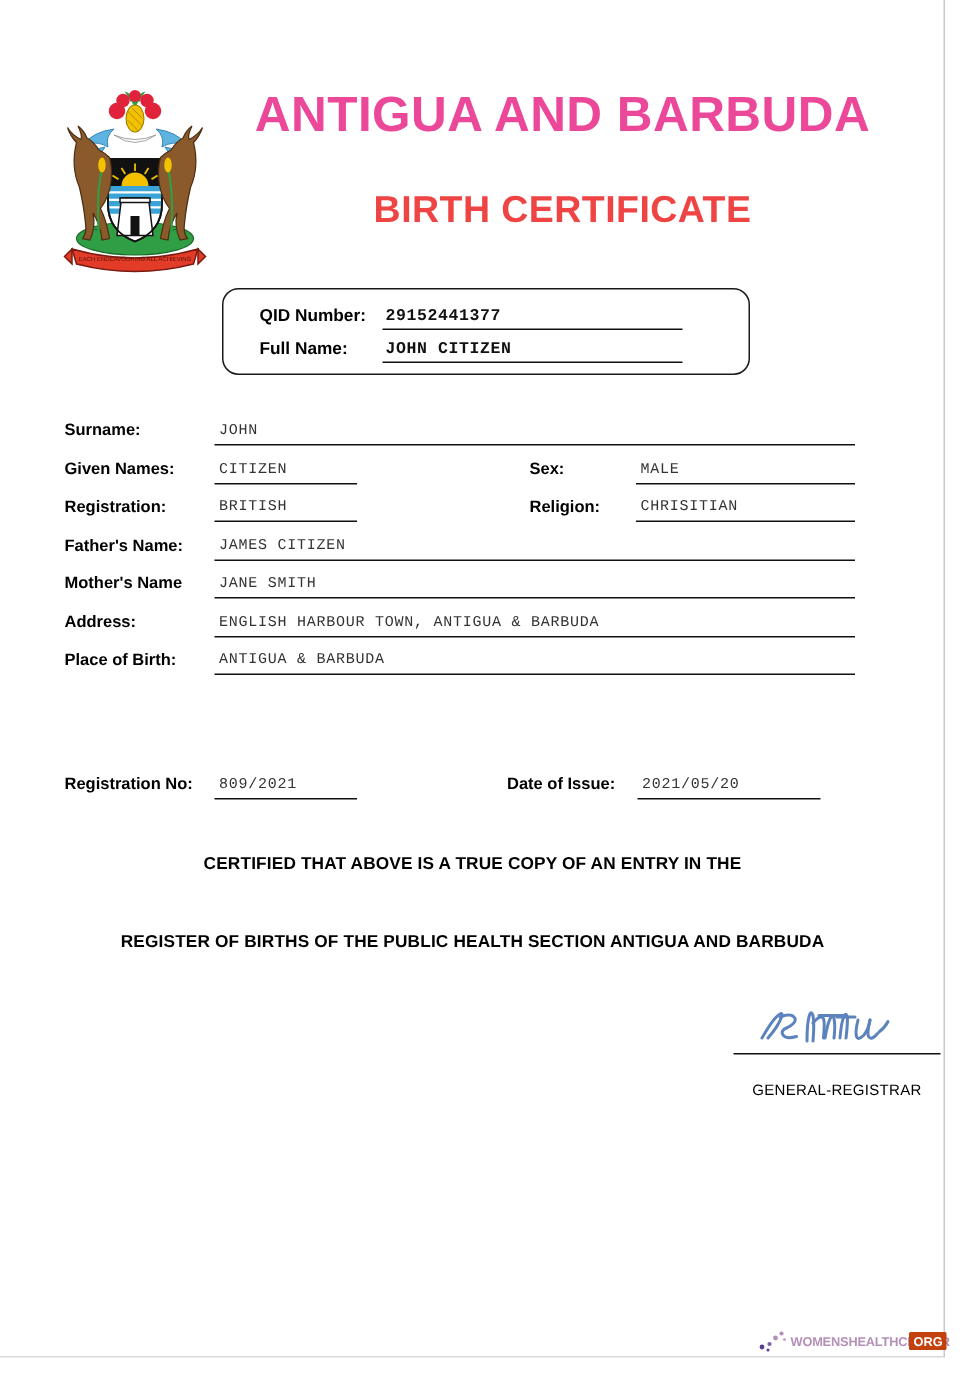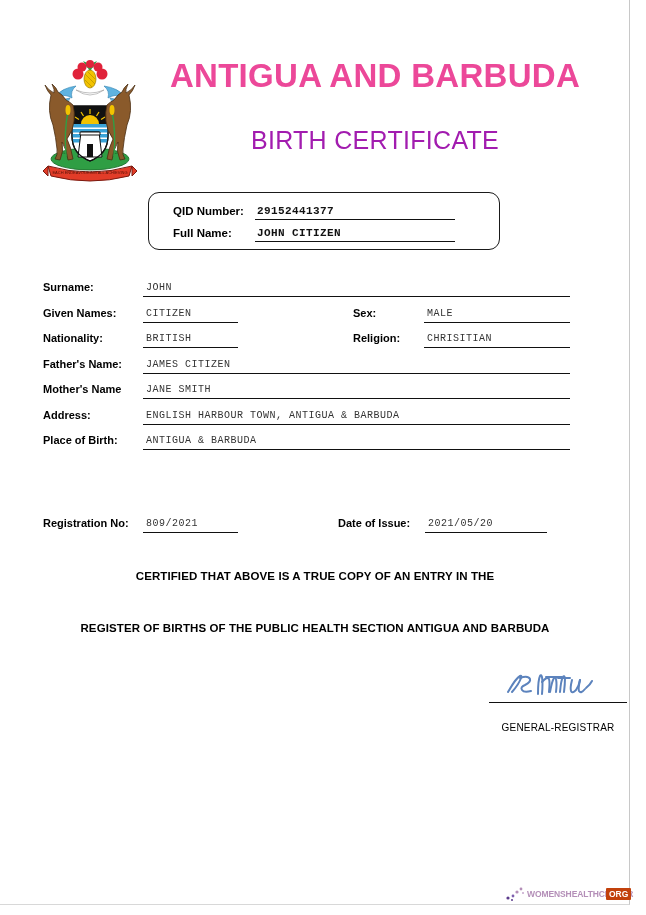--- a/index.html
+++ b/index.html
@@ -48,23 +48,23 @@
     font-size: 33px;
     font-weight: bold;
     letter-spacing: 0.3px;
     color: #ec4899;
     line-height: 40px;
     white-space: nowrap;
   }
   #doc-title {
     margin-top: 29px;
     font-size: 25px;
-    font-weight: normal;
+    font-weight: bold;
     letter-spacing: 0.3px;
-    color: #a21caf;
+    color: #ef4444;
     line-height: 30px;
   }
 
   
   #qid-box {
     position: absolute;
     left: 148px; top: 192px;
     width: 352px; height: 58px;
     border: 1.6px solid #1a1a1a;
     border-radius: 11px;
@@ -359,21 +359,21 @@
     <div class="row">
       <span class="label left">Given Names:</span>
       <span class="value left">CITIZEN</span>
       <span class="uline short"></span>
       <span class="label mid">Sex:</span>
       <span class="value mid">MALE</span>
       <span class="uline mid"></span>
     </div>
 
     <div class="row">
-      <span class="label left">Nationality:</span>
+      <span class="label left">Registration:</span>
       <span class="value left">BRITISH</span>
       <span class="uline short"></span>
       <span class="label mid">Religion:</span>
       <span class="value mid">CHRISITIAN</span>
       <span class="uline mid"></span>
     </div>
 
     <div class="row">
       <span class="label left">Father's Name:</span>
       <span class="value left">JAMES CITIZEN</span>

